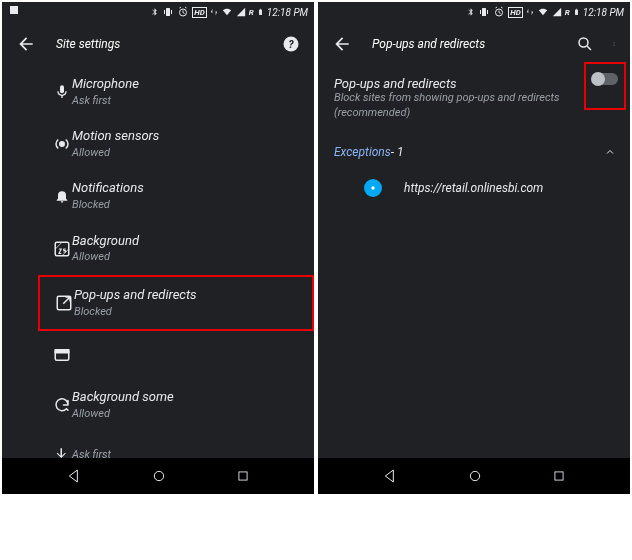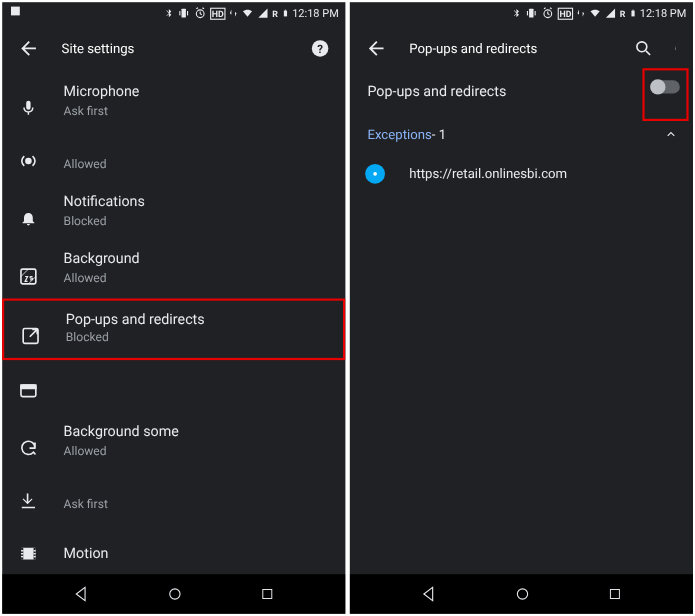--- a/index.html
+++ b/index.html
@@ -7,27 +7,28 @@
     background: #fff;
     font-family: Roboto, Arial, sans-serif;
     width: 632px;
     height: 560px;
     display: flex;
     gap: 4px;
     padding: 2px;
   }
   .phone {
     width: 312px;
-    height: 556px;
+    height: 492px;
     background: #202124;
     color: #e8eaed;
     position: relative;
     overflow: hidden;
     display: flex;
     flex-direction: column;
+    font-style: italic;
   }
   .status-bar {
     height: 20px;
     display: flex;
     align-items: center;
     justify-content: flex-end;
     padding: 0 6px;
     font-size: 10px;
     color: #e8eaed;
     gap: 4px;
@@ -48,24 +49,24 @@
   .app-bar .title {
     font-size: 12px;
     font-weight: 400;
     flex: 1;
     color: #fff;
   }
   .app-bar .right { display: flex; gap: 18px; align-items: center; }
   .content { flex: 1; overflow-y: auto; }
   .row {
     display: flex;
-    align-items: flex-end;
+    align-items: center;
     padding: 10px 14px 10px 14px;
-    gap: 22px;
     min-height: 48px;
+    margin-left: 36px;
   }
   .row .ico { width: 20px; height: 20px; display:flex; align-items:center; justify-content:center; flex-shrink:0; }
   .row .txt { flex: 1; }
   .row .primary { font-size: 13px; color: #e8eaed; line-height: 1.3; }
   .row .secondary { font-size: 11px; color: #9aa0a6; line-height: 1.3; margin-top: 1px; }
   .highlight-red {
     border: 2px solid #e60000;
   }
   .toggle-area {
     border: 2px solid #e60000;
@@ -88,21 +89,21 @@
     top:-1px; left:-1px;
   }
   .exceptions-hdr {
     display:flex; align-items:center; padding: 14px 14px 8px 16px;
     font-size: 12px;
   }
   .exceptions-hdr .lbl { color:#8ab4f8; }
   .exceptions-hdr .cnt { color:#e8eaed; }
   .exceptions-hdr .chev { margin-left:auto; }
   .exc-row {
-    display:flex; align-items:center; padding: 12px 14px; gap: 22px;
+    display:flex; align-items:center; padding: 12px 14px; gap: 22px; margin-left: 32px;
   }
   .exc-ico { width:18px; height:18px; border-radius:50%; background:#03a9f4; display:flex; align-items:center; justify-content:center; flex-shrink:0;}
   .nav-bar {
     height: 36px;
     background: #000;
     display: flex;
     align-items: center;
     justify-content: space-around;
     padding: 0 30px;
   }
@@ -199,20 +200,21 @@
         </span>
       </div>
       <div class="row">
         <span class="ico">
           <svg width="18" height="18" viewBox="0 0 24 24" fill="none" stroke="#e8eaed" stroke-width="2">
             <circle cx="12" cy="12" r="3" fill="#e8eaed"></circle>
             <path d="M4 12a8 8 0 013-6M20 12a8 8 0 01-3 6M4 12a8 8 0 003 6M20 12a8 8 0 00-3-6"></path>
           </svg>
         </span>
         <span class="txt">
+          <div class="primary">Motion sensors</div>
           <div class="secondary">Allowed</div>
         </span>
       </div>
       <div class="row">
         <span class="ico">
           <svg width="16" height="18" viewBox="0 0 24 24" fill="#e8eaed">
             <path d="M12 22a2 2 0 002-2h-4a2 2 0 002 2zM18 16v-5a6 6 0 10-12 0v5l-2 2v1h16v-1z"></path>
           </svg>
         </span>
         <span class="txt">
@@ -383,20 +385,21 @@
             <circle cx="12" cy="19" r="2"></circle>
           </svg>
         </span>
     </span>
   </div>
 
   <div class="content">
     <div class="toggle-row">
       <div class="body">
         <div class="primary">Pop-ups and redirects</div>
+        <div class="para">Block sites from showing pop-ups and redirects (recommended)</div>
       </div>
     </div>
     <div class="toggle-area">
       <div class="switch"></div>
     </div>
 
     <div class="exceptions-hdr">
       <span class="lbl">Exceptions</span>
       <span class="cnt"><span> - </span><span>1</span></span>
       <span class="chev">

